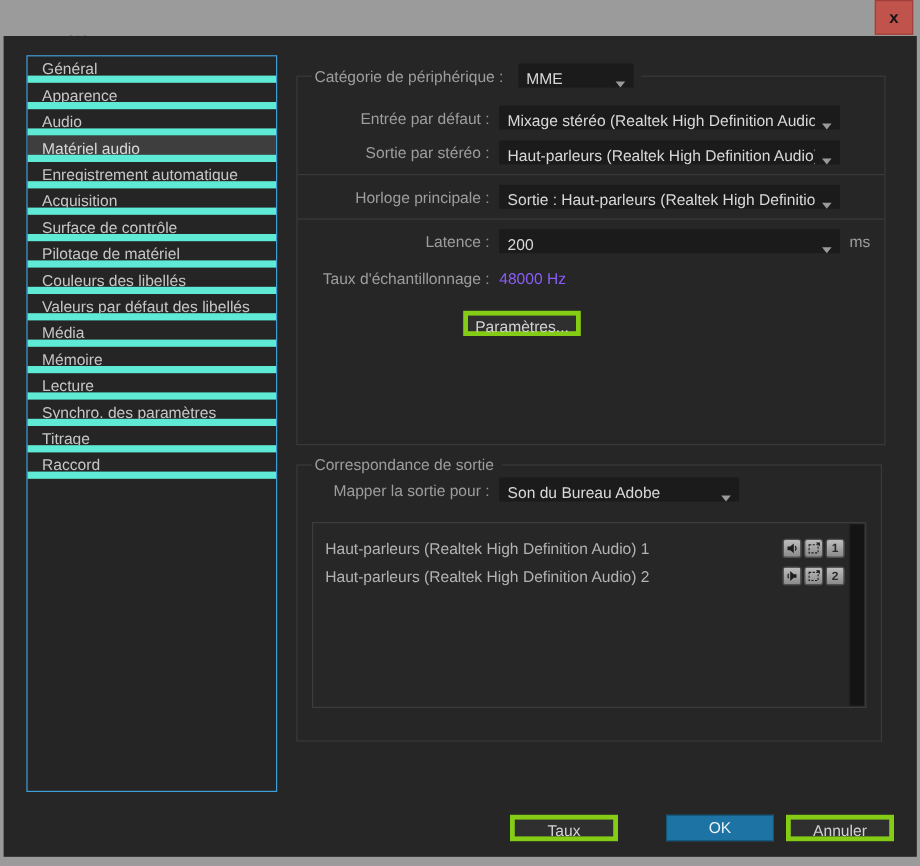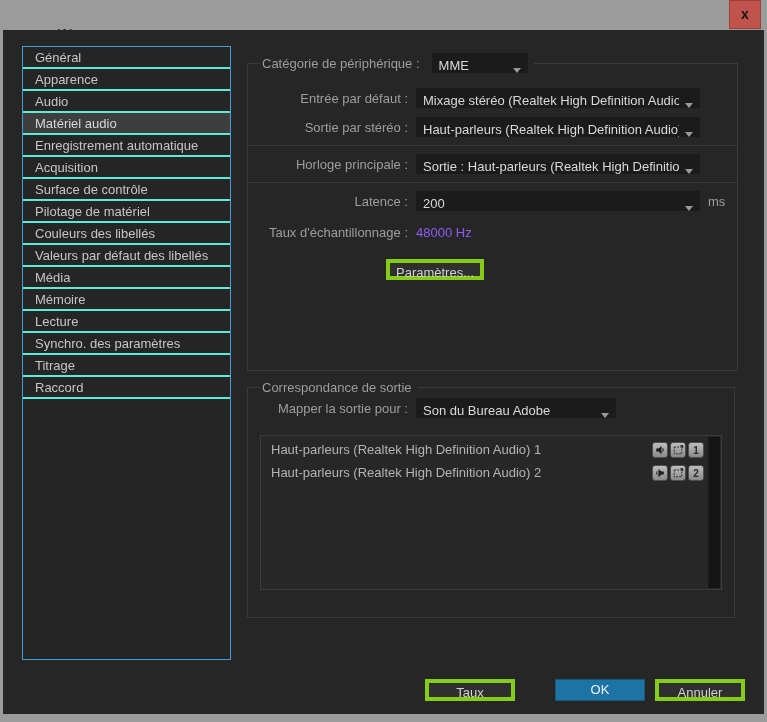--- a/index.html
+++ b/index.html
@@ -42,21 +42,21 @@
   .sidebar {
     position: absolute; left: 19px; top: 16px;
     width: 209px; height: 614px;
     border: 1px solid #3f9fd8;
     background: #252525;
   }
   .side-item {
     height: 22px; line-height: 21px;
     padding-left: 12px;
     font-size: 13px; color: #c6c6c6;
-    border-bottom: 2px solid #5eead4;
+    border-bottom: 6px solid #5eead4;
     white-space: nowrap; overflow: hidden;
   }
   .side-item.selected { background: #3e3e3e; color: #d8d8d8; }
 
   
   fieldset {
     position: absolute;
     border: 1px solid #3a3a3a;
     padding: 0 12px 0 12px;
   }
@@ -111,21 +111,21 @@
   
   .listbox {
     position: relative;
     width: 462px; height: 155px;
     margin-top: 16px;
     background: #272727;
     border: 1px solid #3c3c3c;
     padding: 6px 0 0 0;
   }
   .chan-row {
-    display: flex; align-items: flex-start;
+    display: flex; align-items: flex-end;
     height: 23px; padding: 0 17px 0 10px;
   }
   .chan-name {
     flex: 1; font-size: 13px; color: #b3b3b3;
     white-space: nowrap; overflow: hidden;
   }
   .chan-btns { display: flex; gap: 2px; flex: none; }
   .mini-btn {
     width: 16px; height: 16px;
     background: linear-gradient(180deg, #bdbdbd, #8a8a8a);

